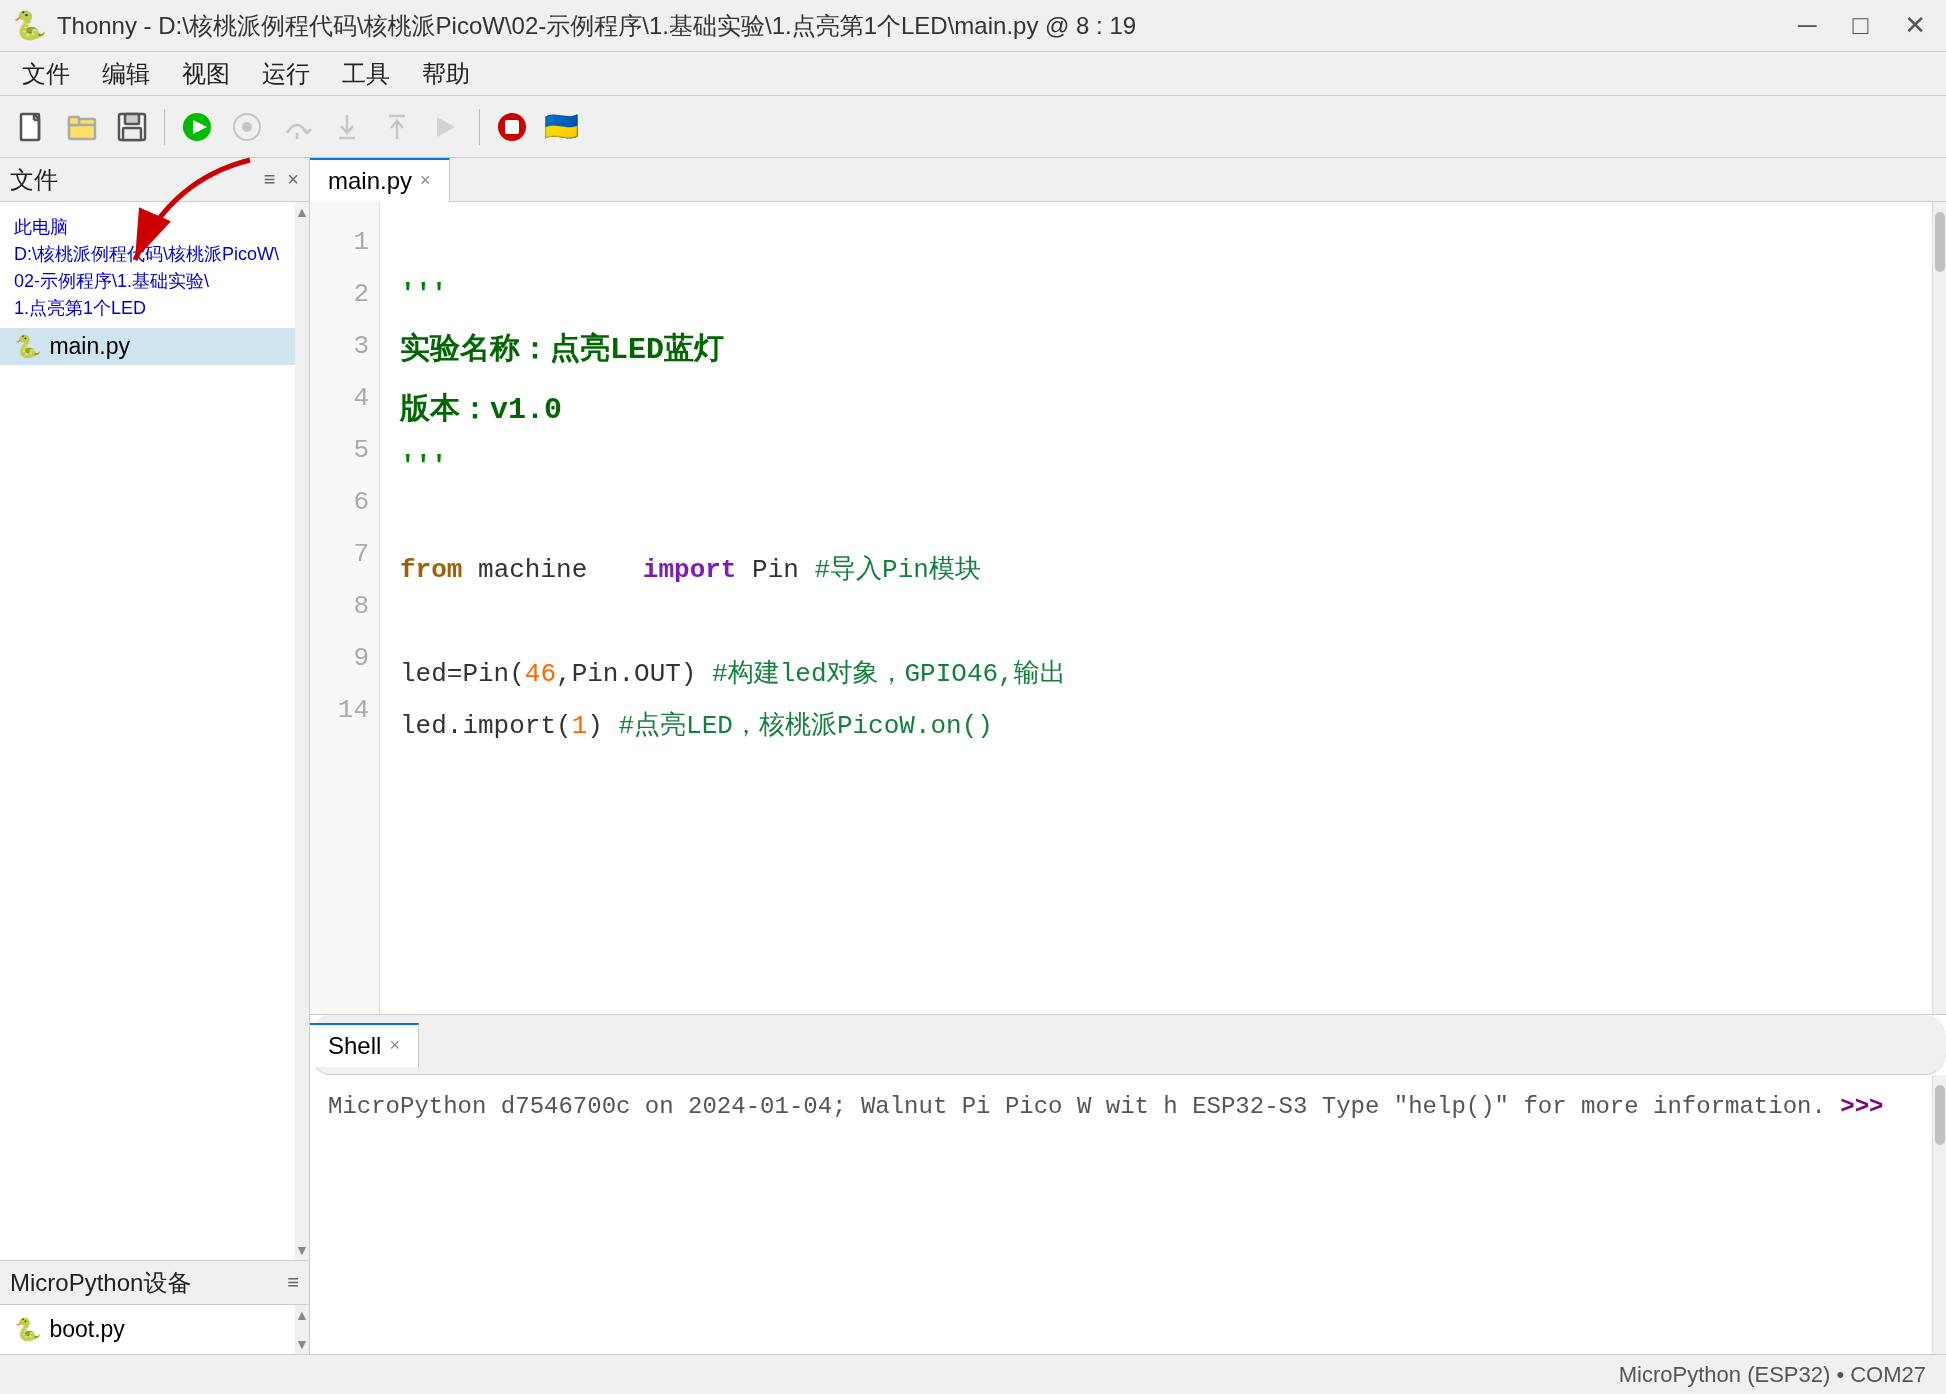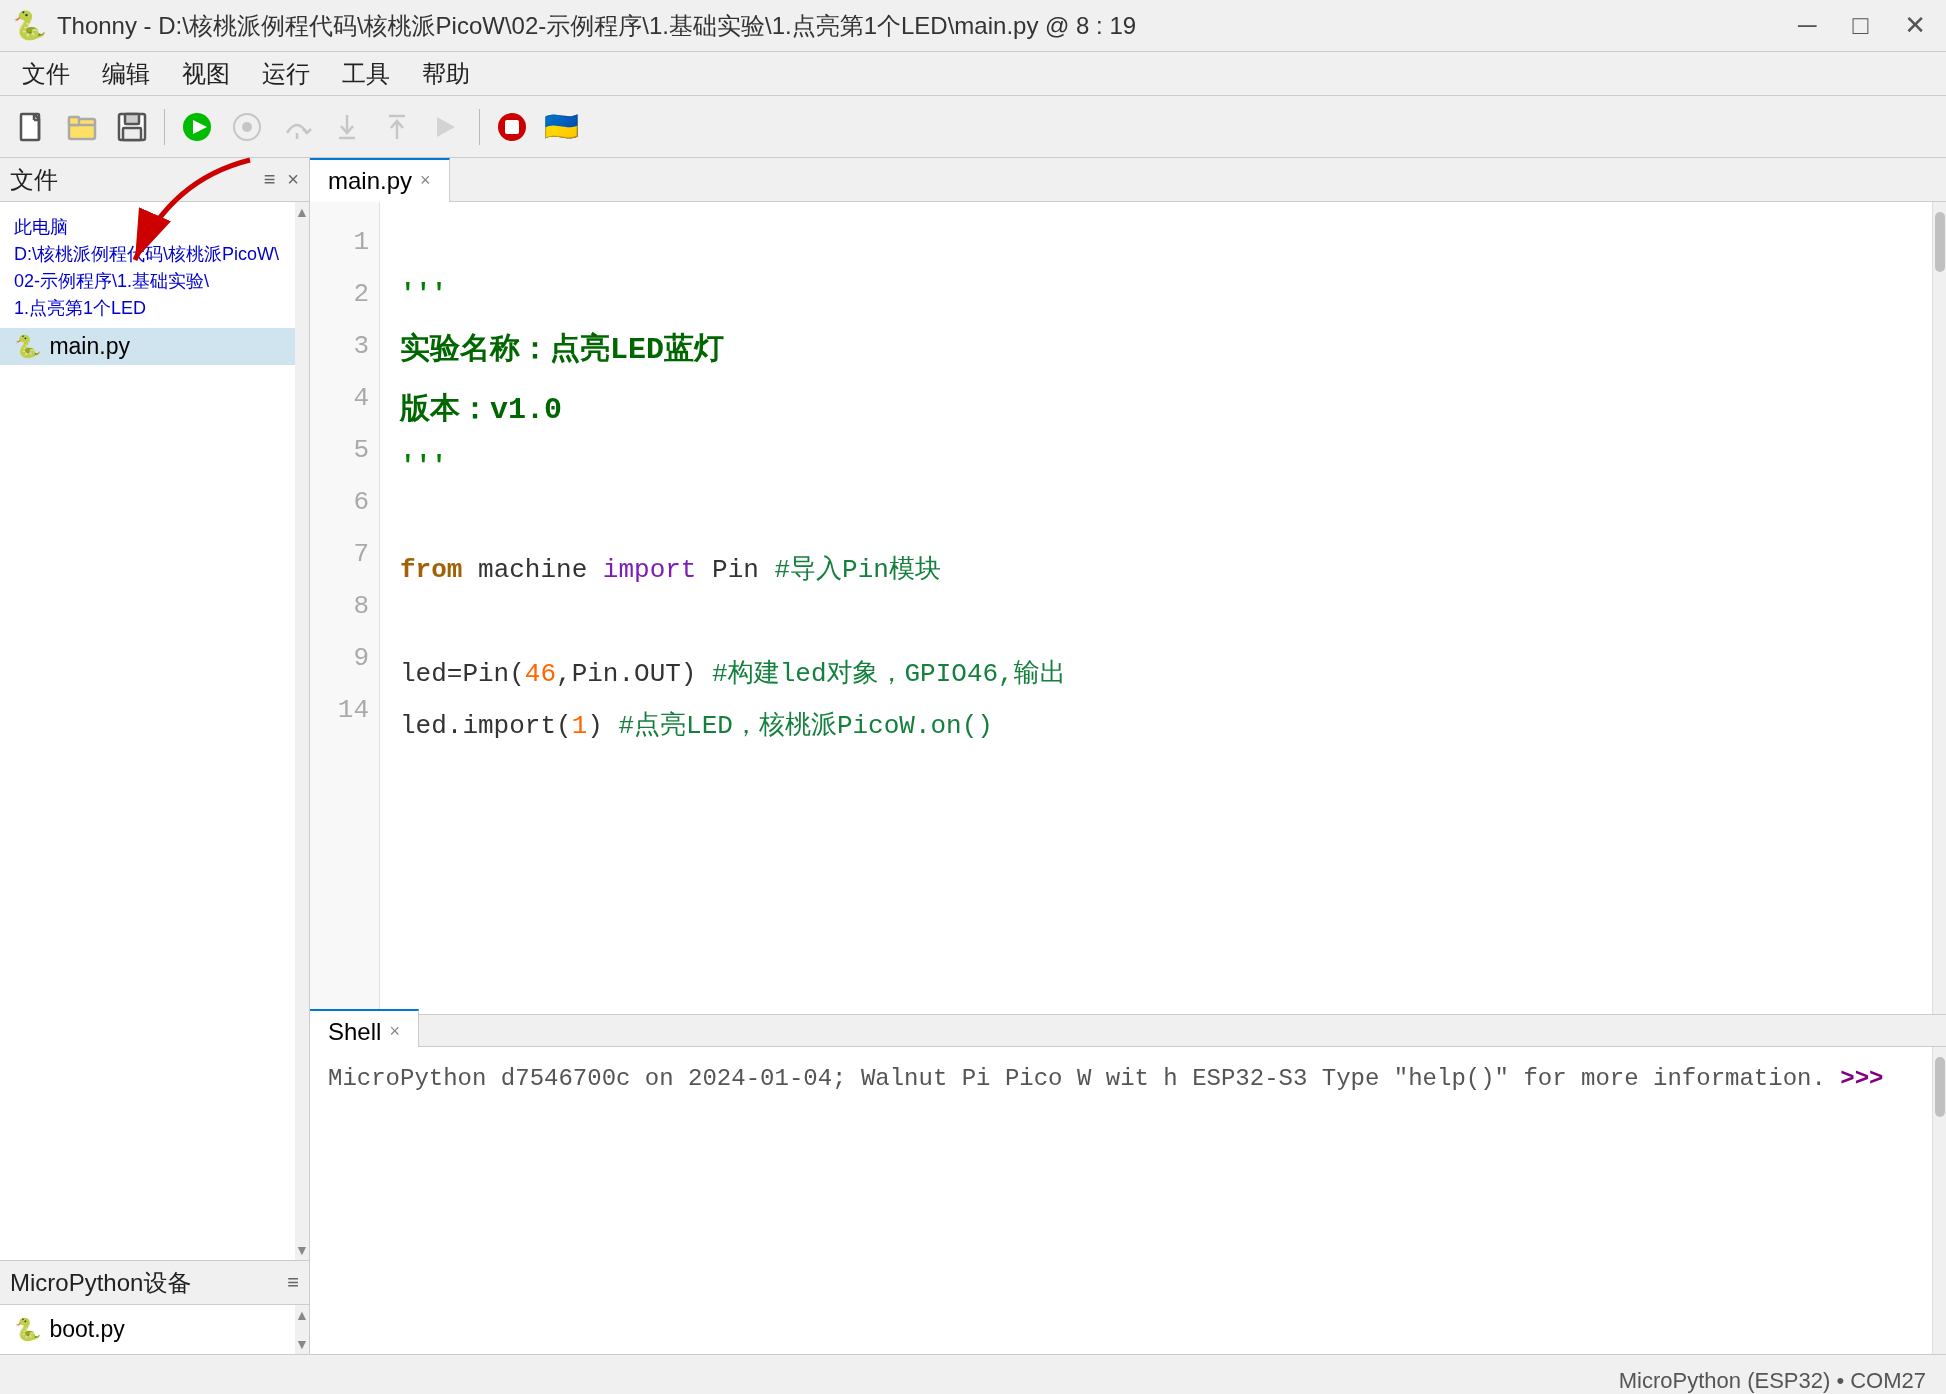--- a/index.html
+++ b/index.html
@@ -229,39 +229,40 @@
       font-family: 'Consolas', 'Courier New', monospace;
       font-size: 26px;
       line-height: 2.0;
       overflow: auto;
       white-space: pre;
     }
 
     
     .c-string { color: #008000; font-weight: bold; }
     .c-keyword { color: #a16207; font-weight: bold; }
-    .c-import { color: #7c1db5; font-weight: normal; }
+    .c-import { color: #7c1db5; font-weight: bold; margin-left: 40px; }
     .c-comment { color: #15803d; }
     .c-number { color: #ff6600; }
     .c-normal { color: #333; }
     .c-bold-green { color: #006600; font-weight: bold; font-size: 30px; }
 
     
     .shell-panel {
       height: 340px;
       border-top: 1px solid #ccc;
       display: flex;
       flex-direction: column;
     }
     .shell-tab-bar {
       display: flex;
       align-items: center;
       background: #f0f0f0;
       border-bottom: 1px solid #ccc;
-      height: 32px;
+      height: 60px;
+      border-radius: 21px;
     }
     .shell-tab {
       display: flex;
       align-items: center;
       gap: 8px;
       padding: 6px 18px;
       font-size: 24px;
       cursor: pointer;
       background: white;
       border-top: 2px solid #0078d4;
@@ -282,21 +283,21 @@
       color: #800080;
       font-weight: bold;
     }
 
     
     .status-bar {
       height: 40px;
       background: #f0f0f0;
       border-top: 1px solid #ccc;
       display: flex;
-      align-items: flex-end;
+      align-items: center;
       justify-content: flex-end;
       padding: 0 20px;
       font-size: 22px;
       color: #555;
     }
 
     
     .editor-scrollbar {
       width: 14px;
       background: #f0f0f0;

